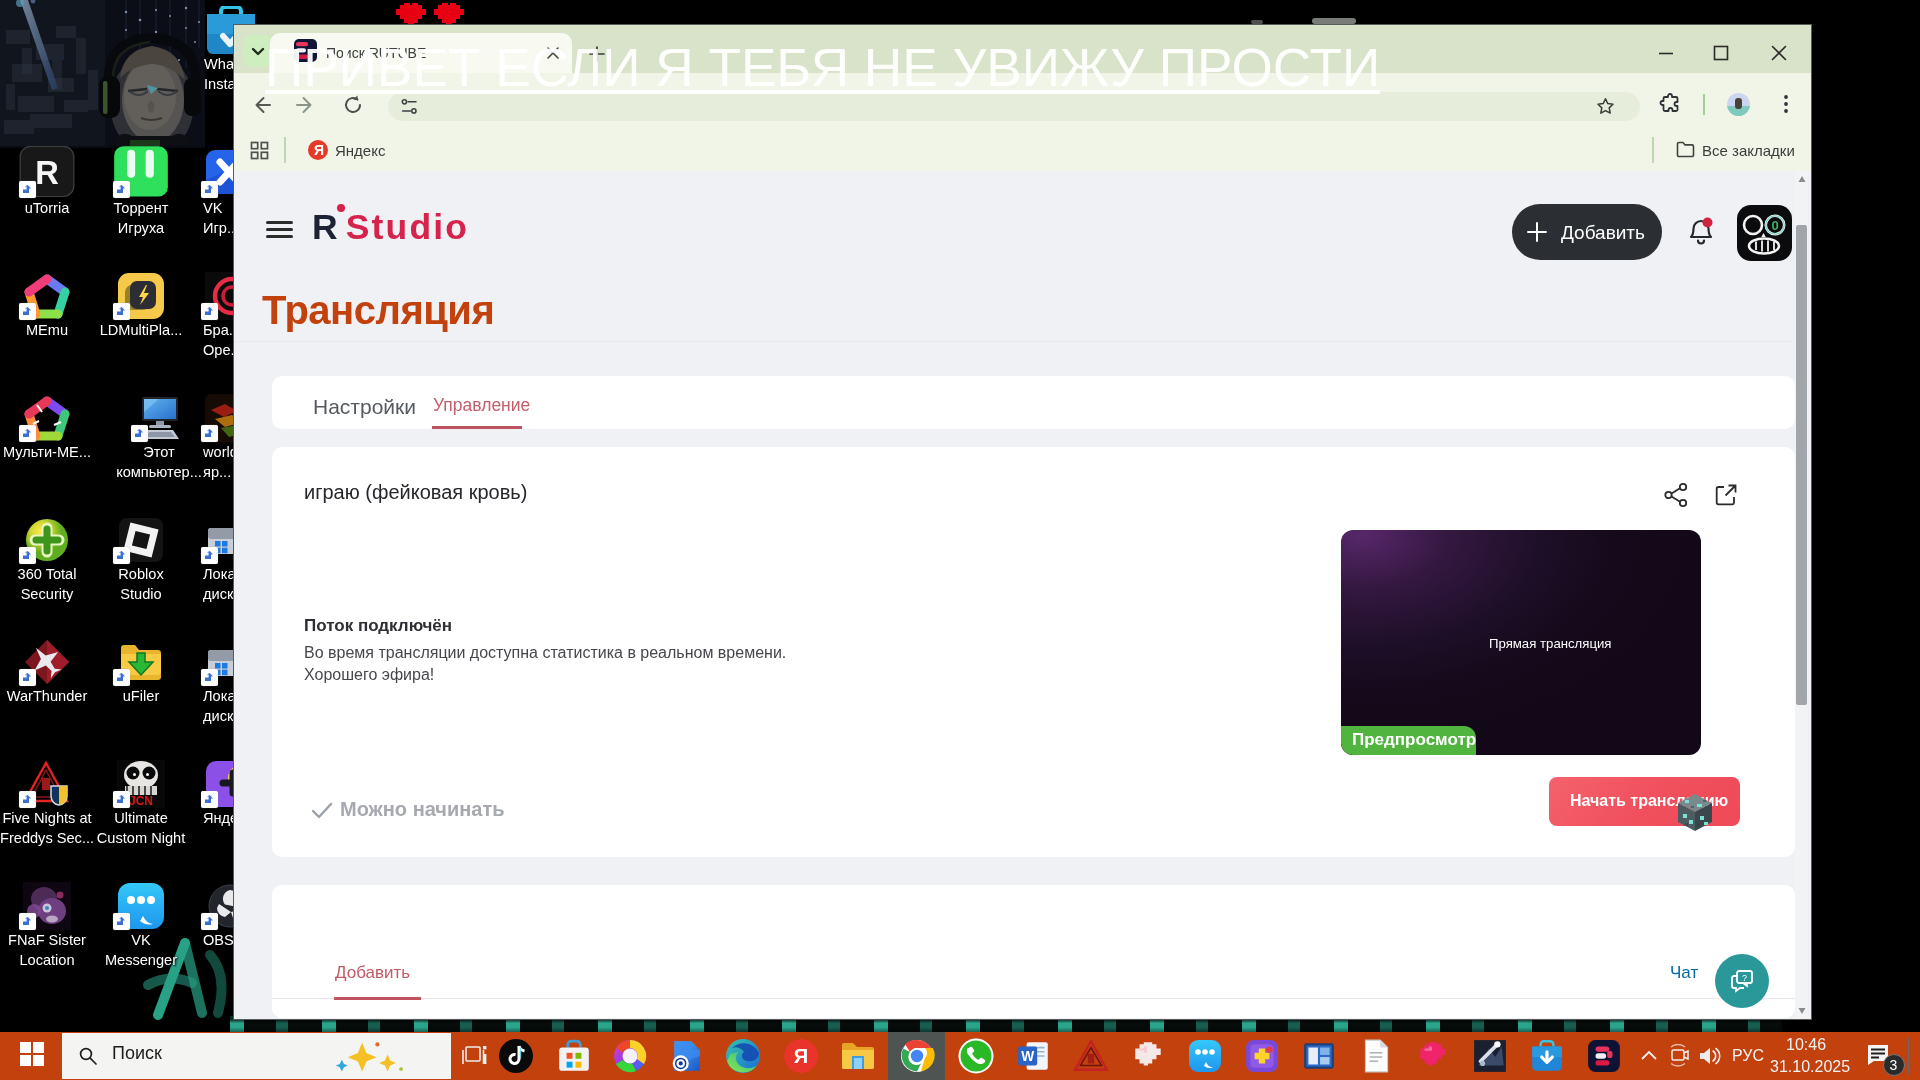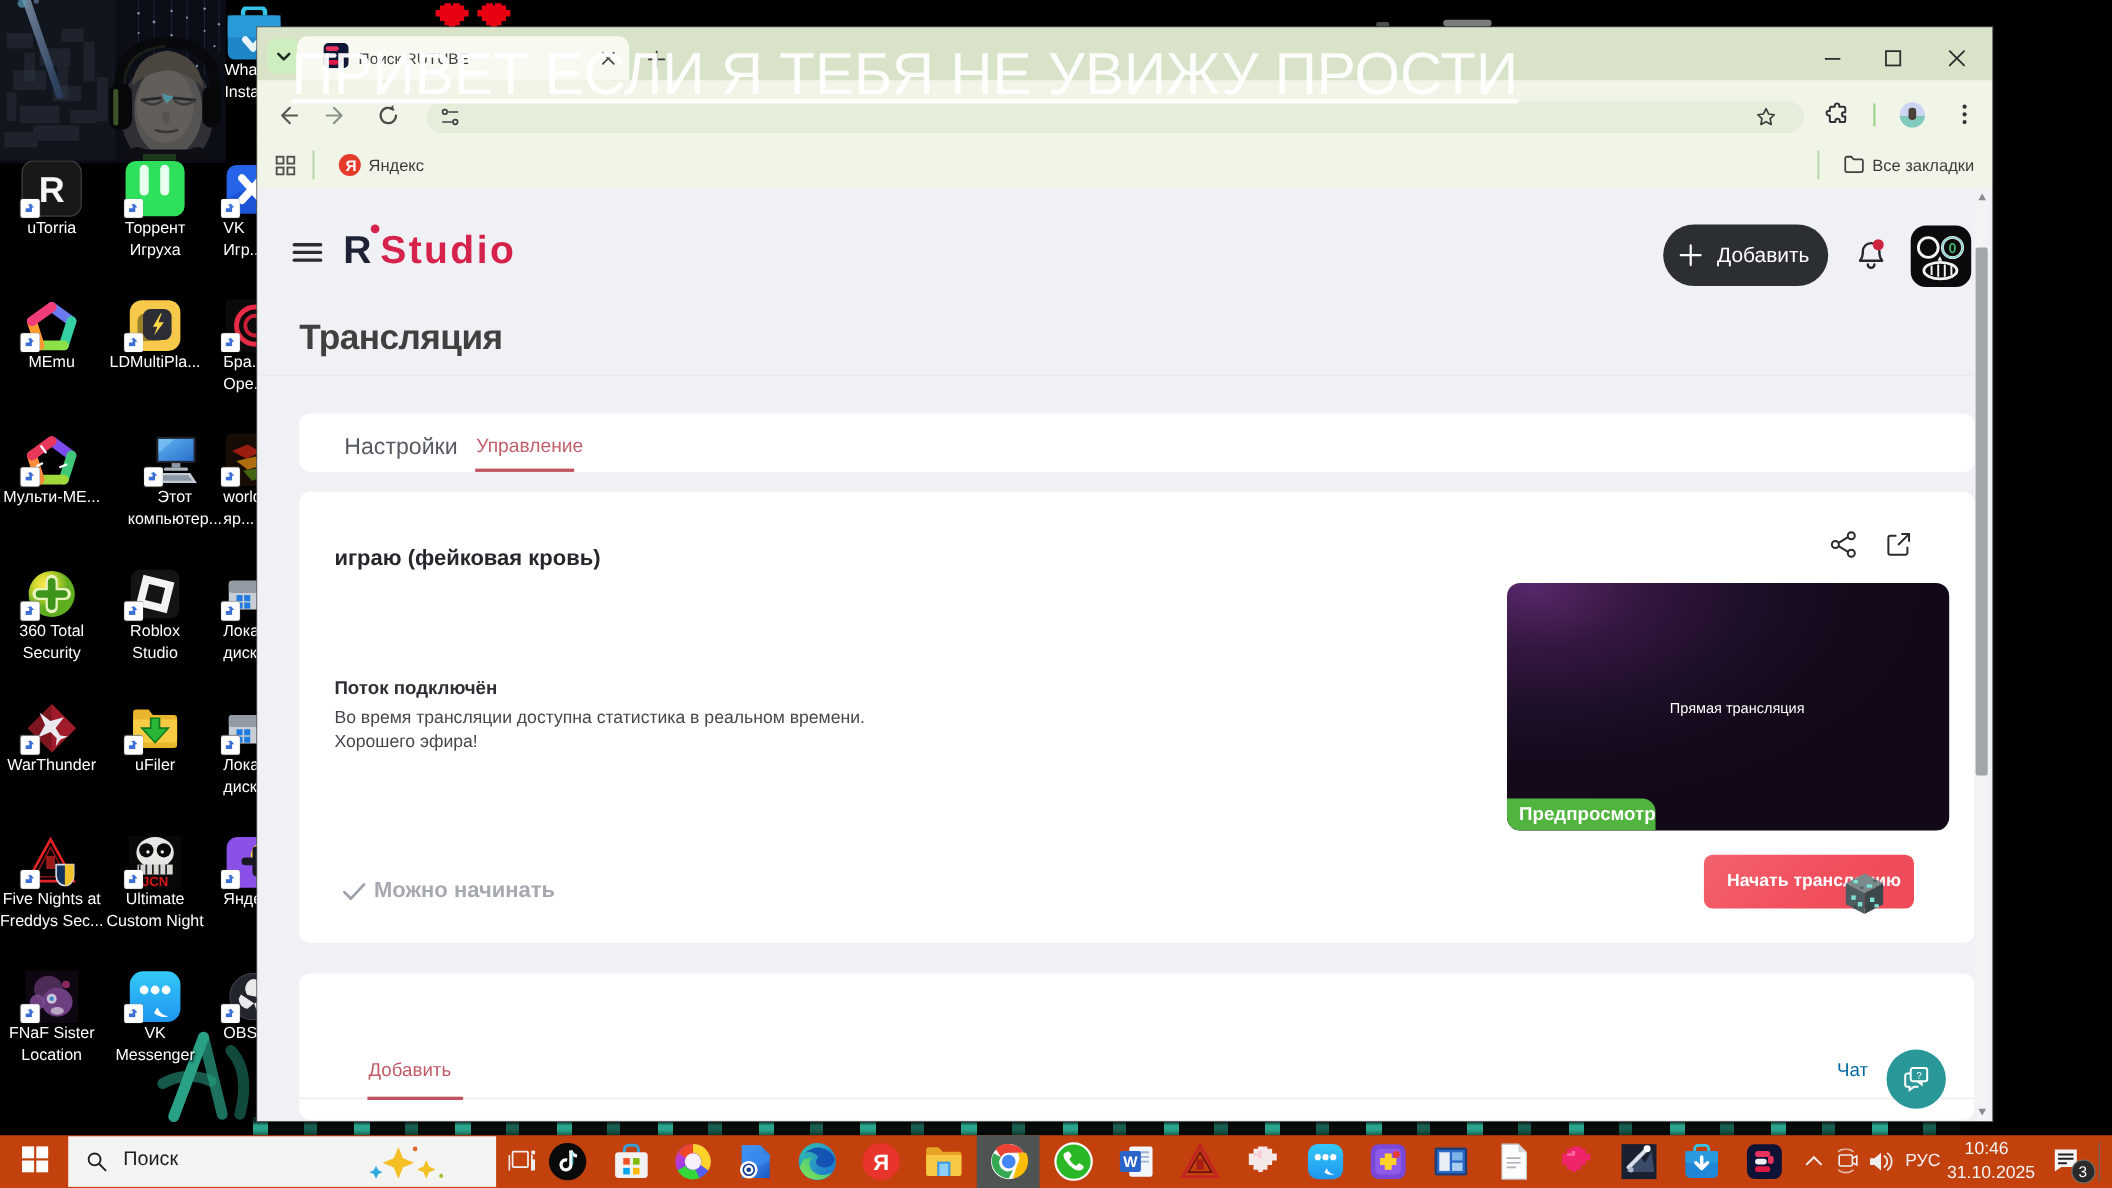--- a/index.html
+++ b/index.html
@@ -484,47 +484,47 @@
         <svg width="55" height="56" viewBox="0 0 55 56">
             <circle cx="16" cy="20" r="9" fill="none" stroke="#f3f3f3" stroke-width="2.6"></circle>
             <circle cx="38" cy="20" r="9.2" fill="none" stroke="#f3f3f3" stroke-width="2.6"></circle>
             <circle cx="38" cy="20" r="9.2" fill="none" stroke="#7fd4c8" stroke-width="1.3"></circle>
             <path d="M26.5 28 L28.7 32 L24.3 32 Z" fill="#f3f3f3"></path>
             <ellipse cx="27" cy="41" rx="15" ry="7.5" fill="none" stroke="#f3f3f3" stroke-width="2.6"></ellipse>
             <path d="M19 36.5 V45 M25 35.5 V46.5 M31 35.5 V46.5 M37 36.5 V45" stroke="#f3f3f3" stroke-width="1.8"></path>
             <text x="38" y="25" text-anchor="middle" font-family="Liberation Sans" font-size="13" font-weight="bold" fill="#3fae66">0</text>
           </svg>
       </div>
-      <div class="t" style="left:38px;top:117px;font-size:32px;font-weight:bold;color:#404040;letter-spacing:-0.5px">Трансляция</div>
+      <div class="t" style="left:28px;top:117px;font-size:40px;font-weight:bold;color:#c2410c;letter-spacing:-0.5px">Трансляция</div>
       <div class="abs" style="left:0px;top:170px;width:1560px;height:1px;background:#e8e9ed"></div>
 
       <div class="card" style="left:38px;top:205px;width:1523px;height:53px"></div>
       <div class="t" style="left:79px;top:224px;font-size:21px;color:#565b61">Настройки</div>
       <div class="t" style="left:199px;top:224px;font-size:17.5px;color:#c2606c">Управление</div>
       <div class="abs" style="left:198px;top:255px;width:90px;height:3px;background:#bf5360"></div>
 
       <div class="card" style="left:38px;top:276px;width:1523px;height:410px"></div>
-      <div class="t" style="left:70px;top:326px;font-size:20px;font-weight:bold;color:#26262c">играю (фейковая кровь)</div>
+      <div class="t" style="left:70px;top:310px;font-size:20px;font-weight:normal;color:#26262c">играю (фейковая кровь)</div>
       <svg class="abs" style="left:1429px;top:311px" width="26" height="26" viewBox="0 0 26 26">
           <g fill="none" stroke="#2b2b2b" stroke-width="1.8">
             <circle cx="20" cy="5" r="3.2"></circle>
             <circle cx="5.5" cy="13" r="3.2"></circle>
             <circle cx="20" cy="21" r="3.2"></circle>
             <path d="M8.5 11.5 L17 6.3 M8.5 14.5 L17 19.7"></path>
           </g>
         </svg>
       <svg class="abs" style="left:1478px;top:310px" width="28" height="28" viewBox="0 0 28 28">
           <path d="M12 6 H6.5 A1.8 1.8 0 0 0 4.7 7.8 V21.5 a1.8 1.8 0 0 0 1.8 1.8 H20.2 A1.8 1.8 0 0 0 22 21.5 V16" fill="none" stroke="#2b2b2b" stroke-width="1.8"></path>
           <path d="M16.5 4.5 H23.5 V11.5 M23 5 L13.5 14.5" fill="none" stroke="#2b2b2b" stroke-width="1.8"></path>
         </svg>
       <div class="t" style="left:70px;top:445px;font-size:17px;font-weight:bold;color:#2e2e34">Поток подключён</div>
       <div class="t" style="left:70px;top:473px;font-size:16px;color:#46464c">Во время трансляции доступна статистика в реальном времени.</div>
       <div class="t" style="left:70px;top:495px;font-size:16px;color:#46464c">Хорошего эфира!</div>
 
-      <div class="abs" style="left:1136px;top:359px;width:402px;height:225px;border-radius:12px;background:radial-gradient(95% 95% at 6% 2%, #57276a 0%, #33173f 26%, #1e0f28 52%, #140a1b 75%, #120817 100%);overflow:hidden">
+      <div class="abs" style="left:1107px;top:359px;width:360px;height:225px;border-radius:12px;background:radial-gradient(95% 95% at 6% 2%, #57276a 0%, #33173f 26%, #1e0f28 52%, #140a1b 75%, #120817 100%);overflow:hidden">
         <div class="t" style="left:148px;top:106px;font-size:13.2px;color:#fff">Прямая трансляция</div>
         <div class="abs" style="left:0;top:196px;width:135px;height:29px;background:#50b43e;border-radius:0 12px 0 12px"></div>
         <div class="t" style="left:11px;top:200px;font-size:17px;font-weight:bold;color:#fff">Предпросмотр</div>
       </div>
       <svg class="abs" style="left:77px;top:630px" width="22" height="20" viewBox="0 0 22 20">
           <path d="M2 10 L8 16 L20 3" fill="none" stroke="#9aa0a8" stroke-width="2.4" stroke-linecap="round" stroke-linejoin="round"></path>
         </svg>
       <div class="t" style="left:106px;top:627px;font-size:20px;font-weight:bold;color:#a6a9b0">Можно начинать</div>
       <div class="abs" style="left:1315px;top:606px;width:191px;height:49px;background:linear-gradient(135deg,#f4626c 0%,#f04f5c 55%,#ef4a58 100%);border-radius:8px">
         <div class="t" style="left:21px;top:15px;font-size:16px;font-weight:bold;color:#fff">Начать трансляцию</div>

